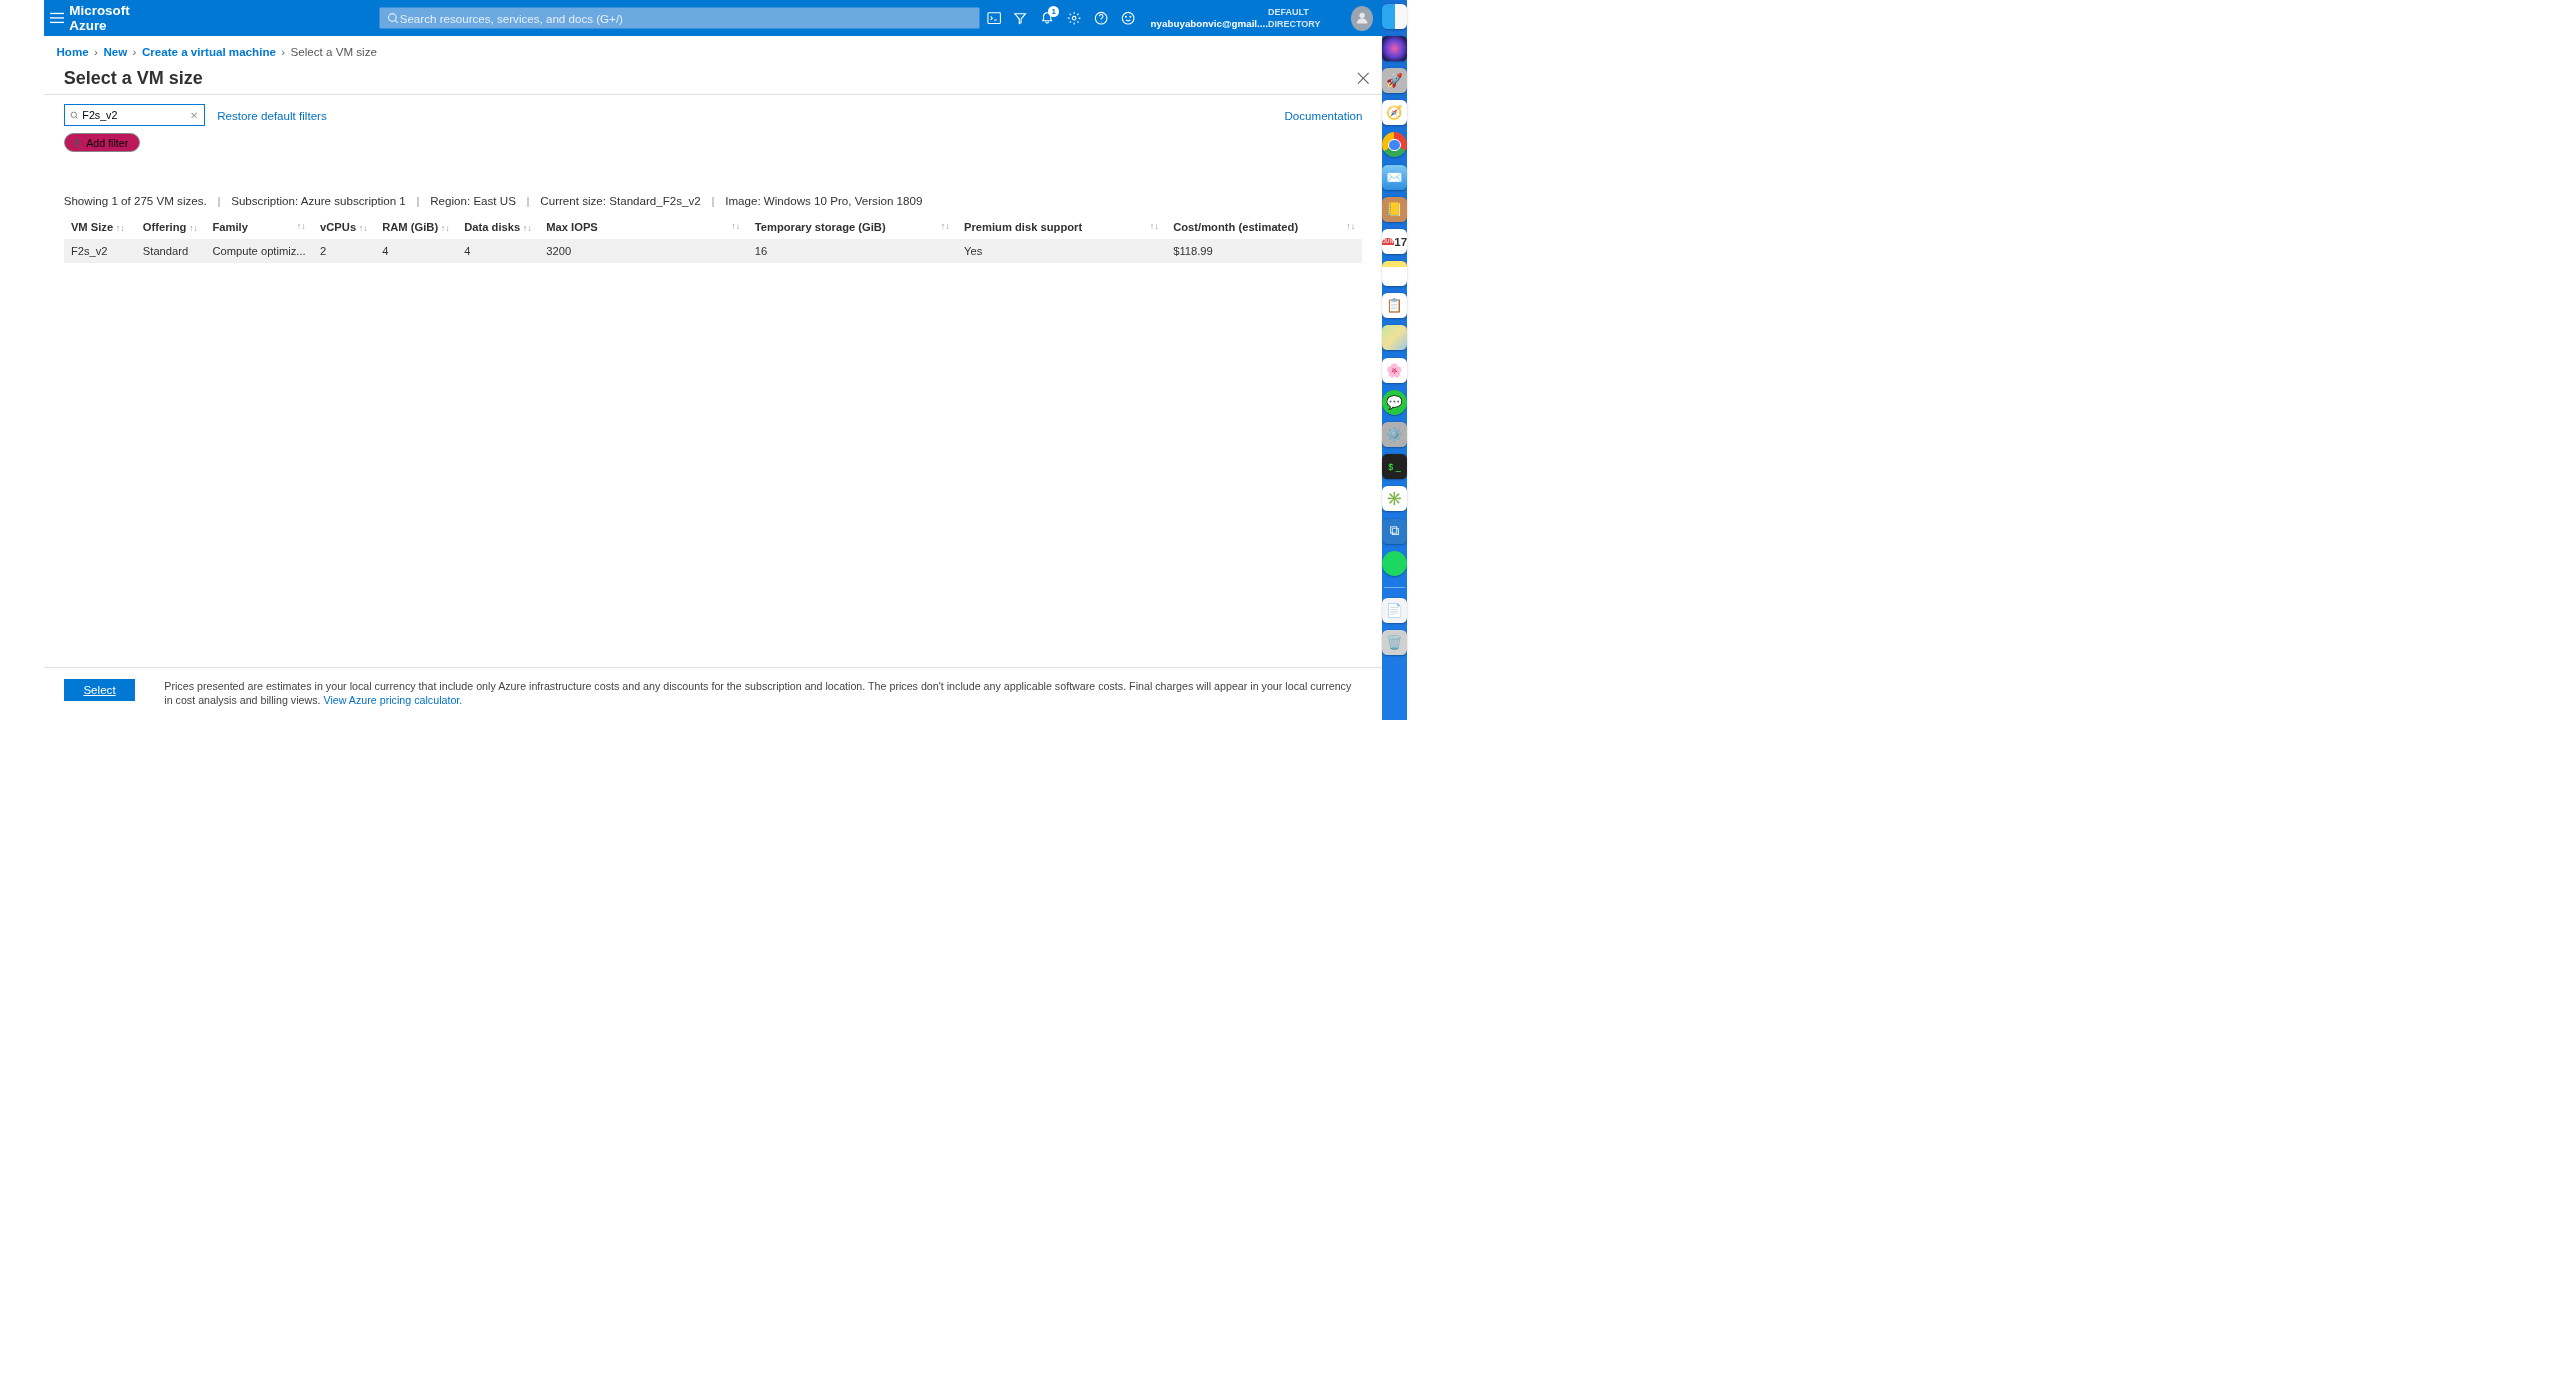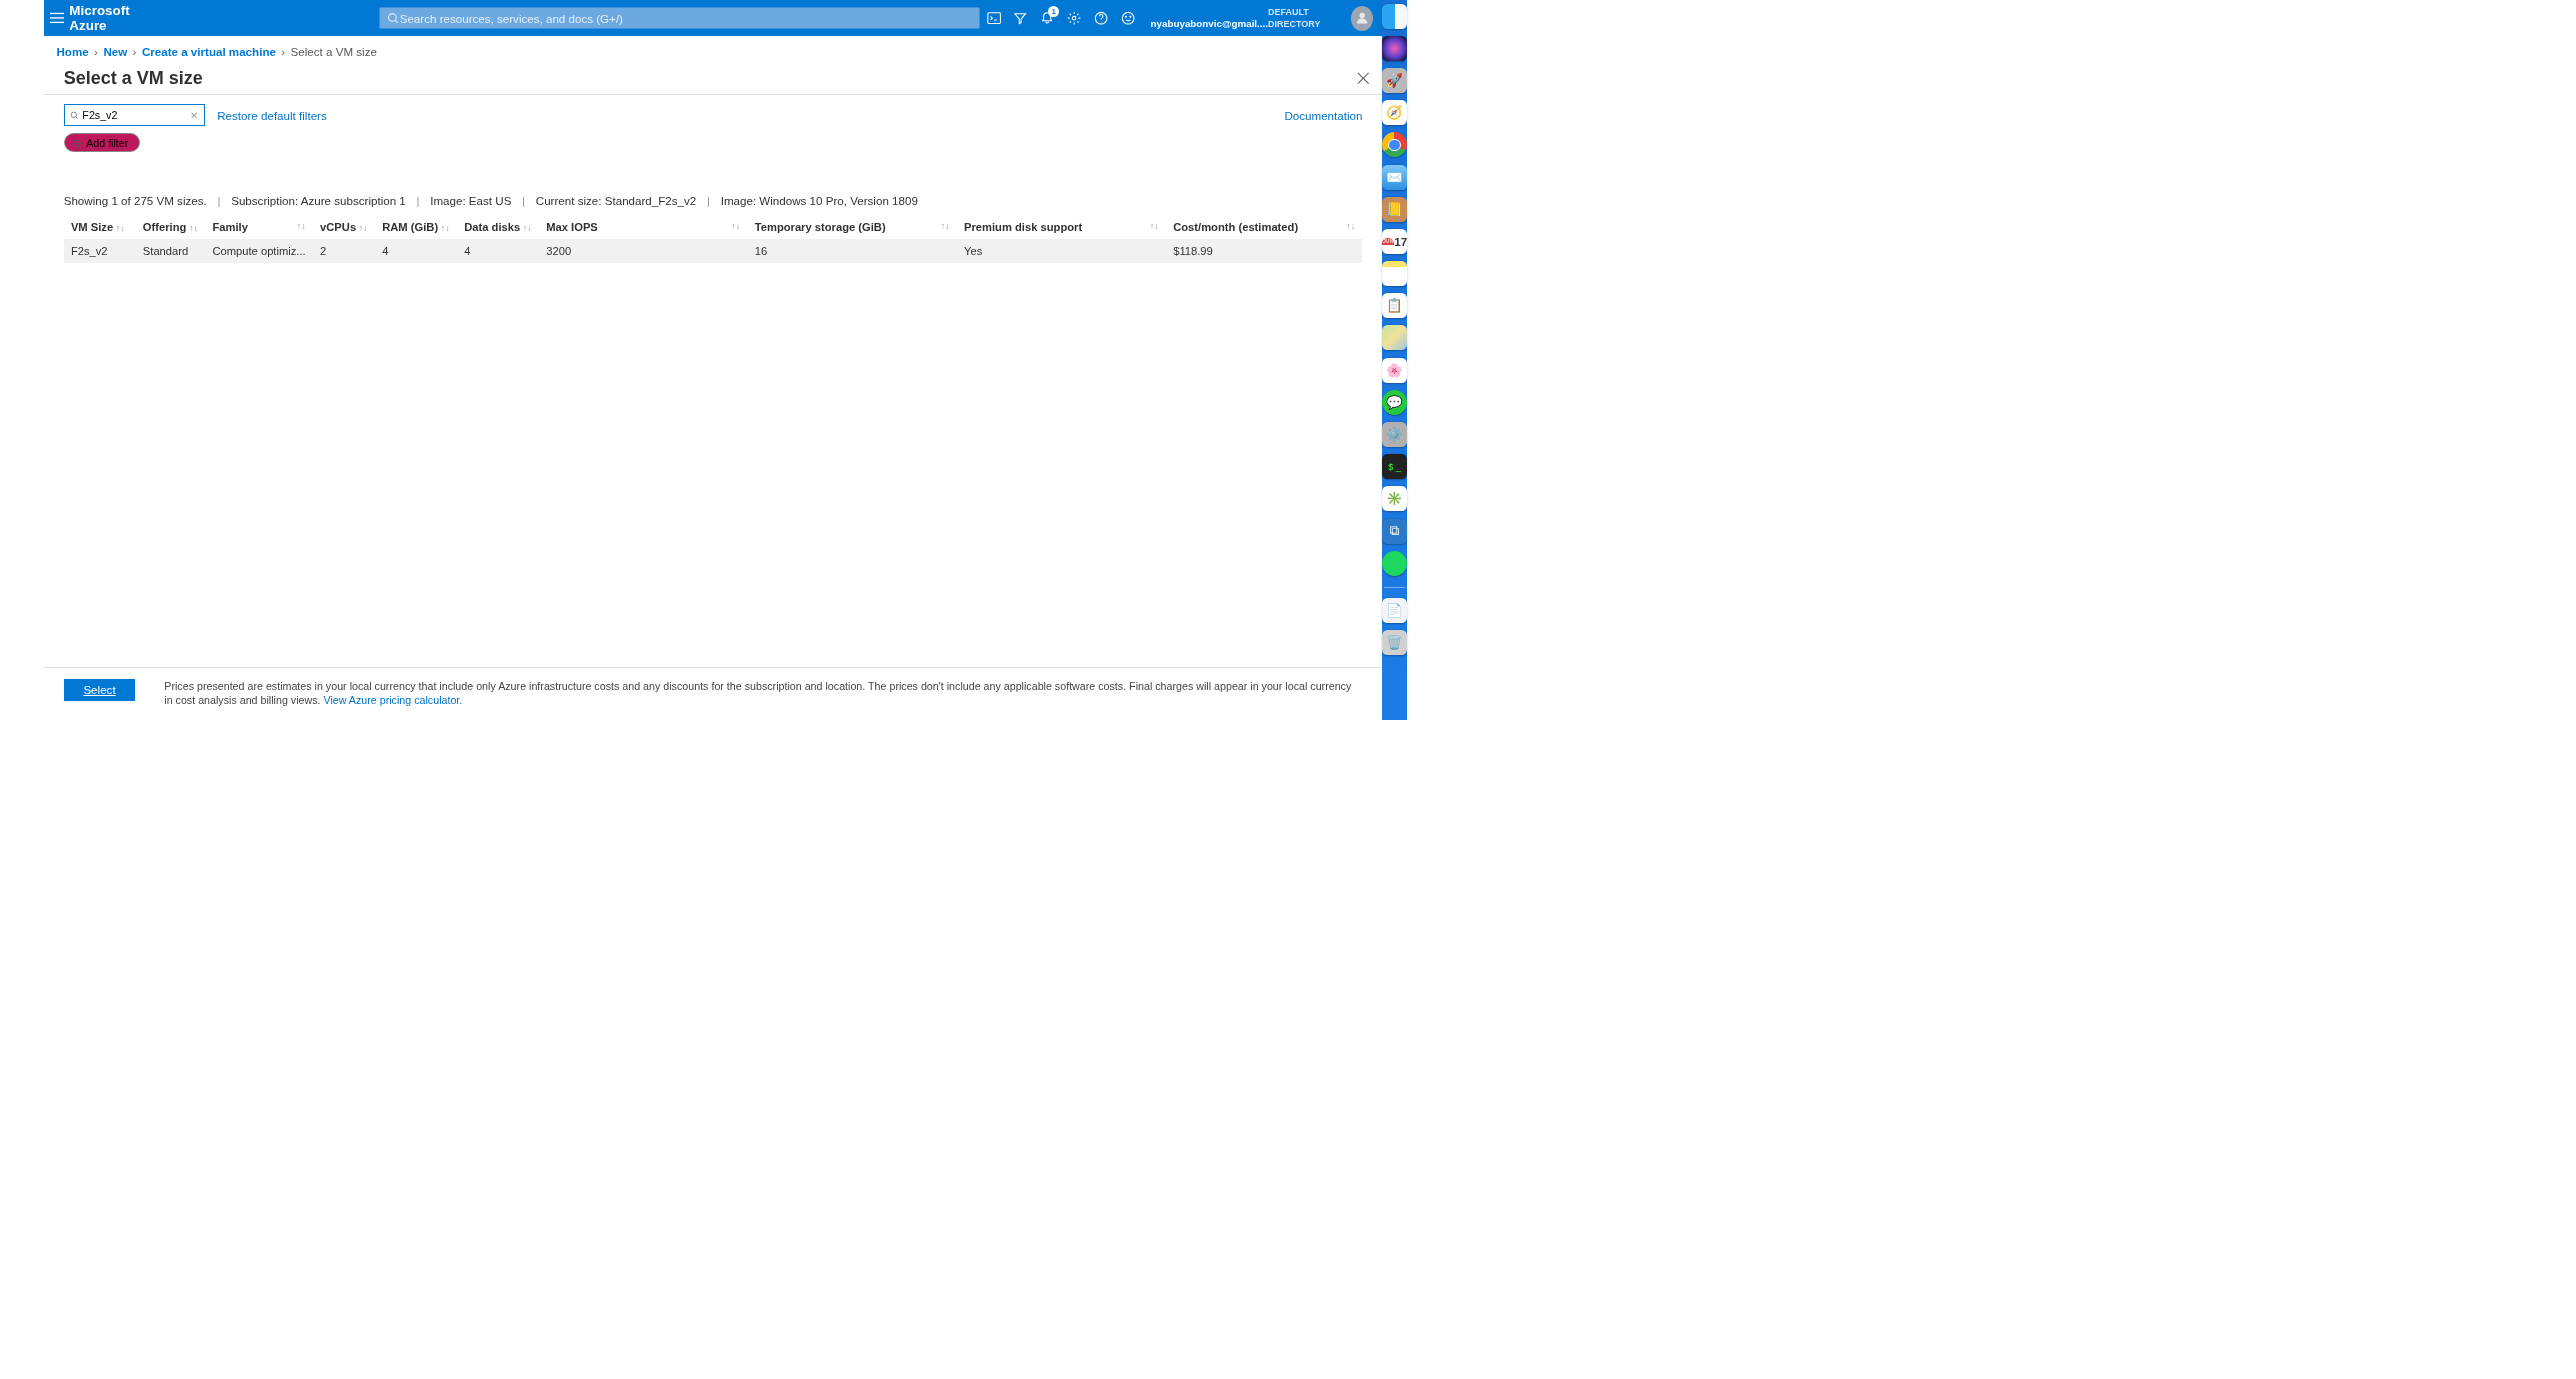--- a/index.html
+++ b/index.html
@@ -213,21 +213,21 @@
           </svg>
         <span>Add filter</span>
       </button>
     </div>
 
     <div class="meta-line">
       <span>Showing 1 of 275 VM sizes.</span>
       <span class="meta-sep">|</span>
       <span>Subscription: Azure subscription 1</span>
       <span class="meta-sep">|</span>
-      <span>Image: East US</span>
+      <span>Region: East US</span>
       <span class="meta-sep">|</span>
       <span>Current size: Standard_F2s_v2</span>
       <span class="meta-sep">|</span>
       <span>Image: Windows 10 Pro, Version 1809</span>
     </div>
 
     <div class="table-wrap">
       <table>
         <colgroup>
           <col style="width:72px">

